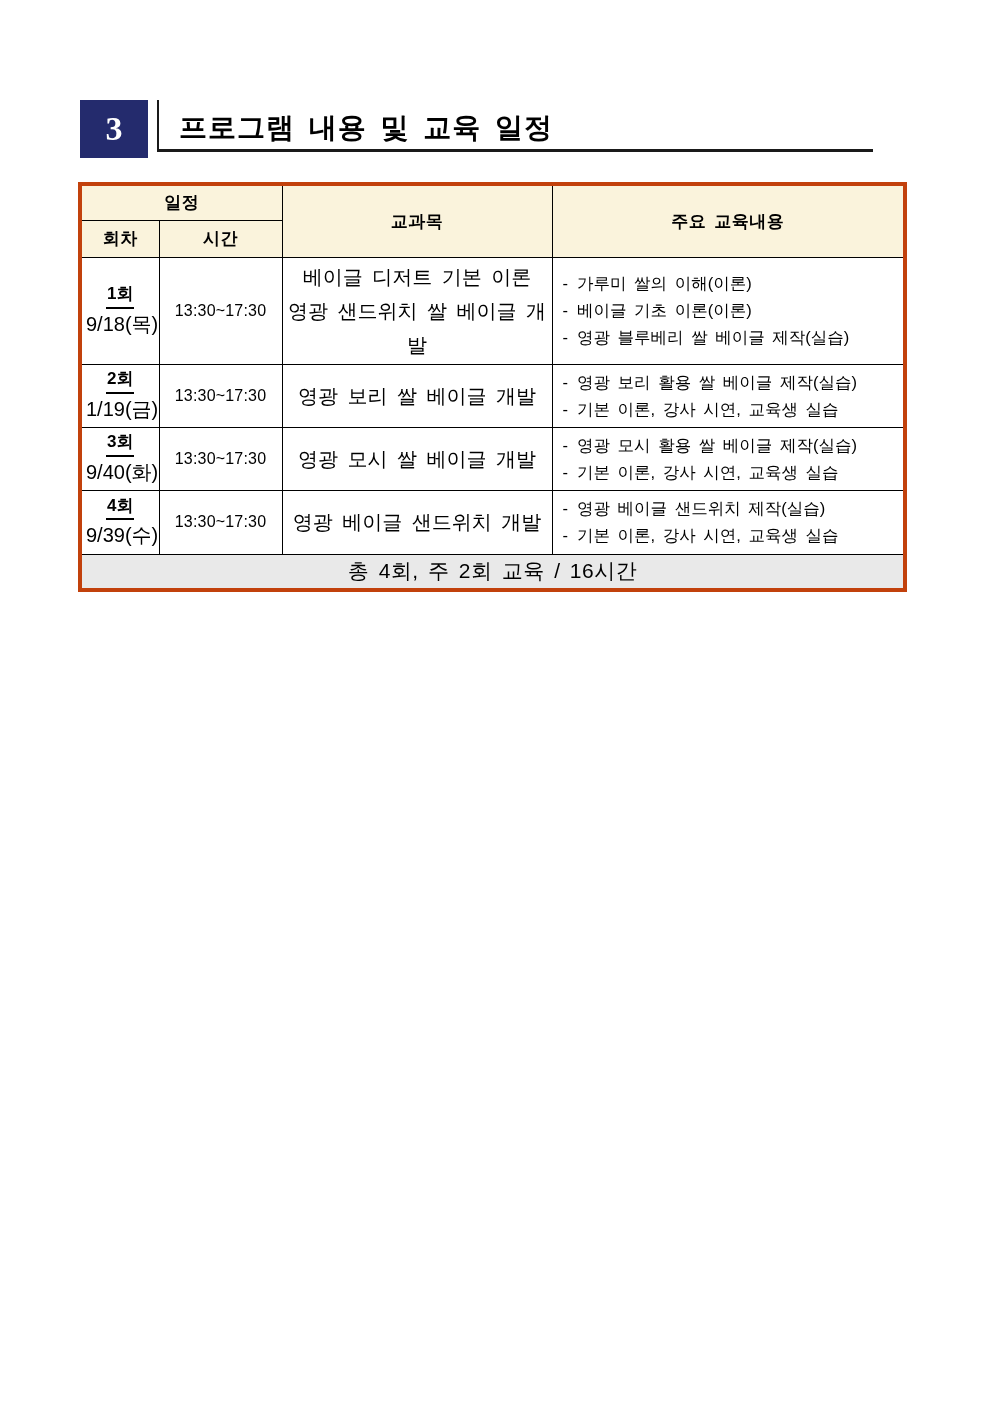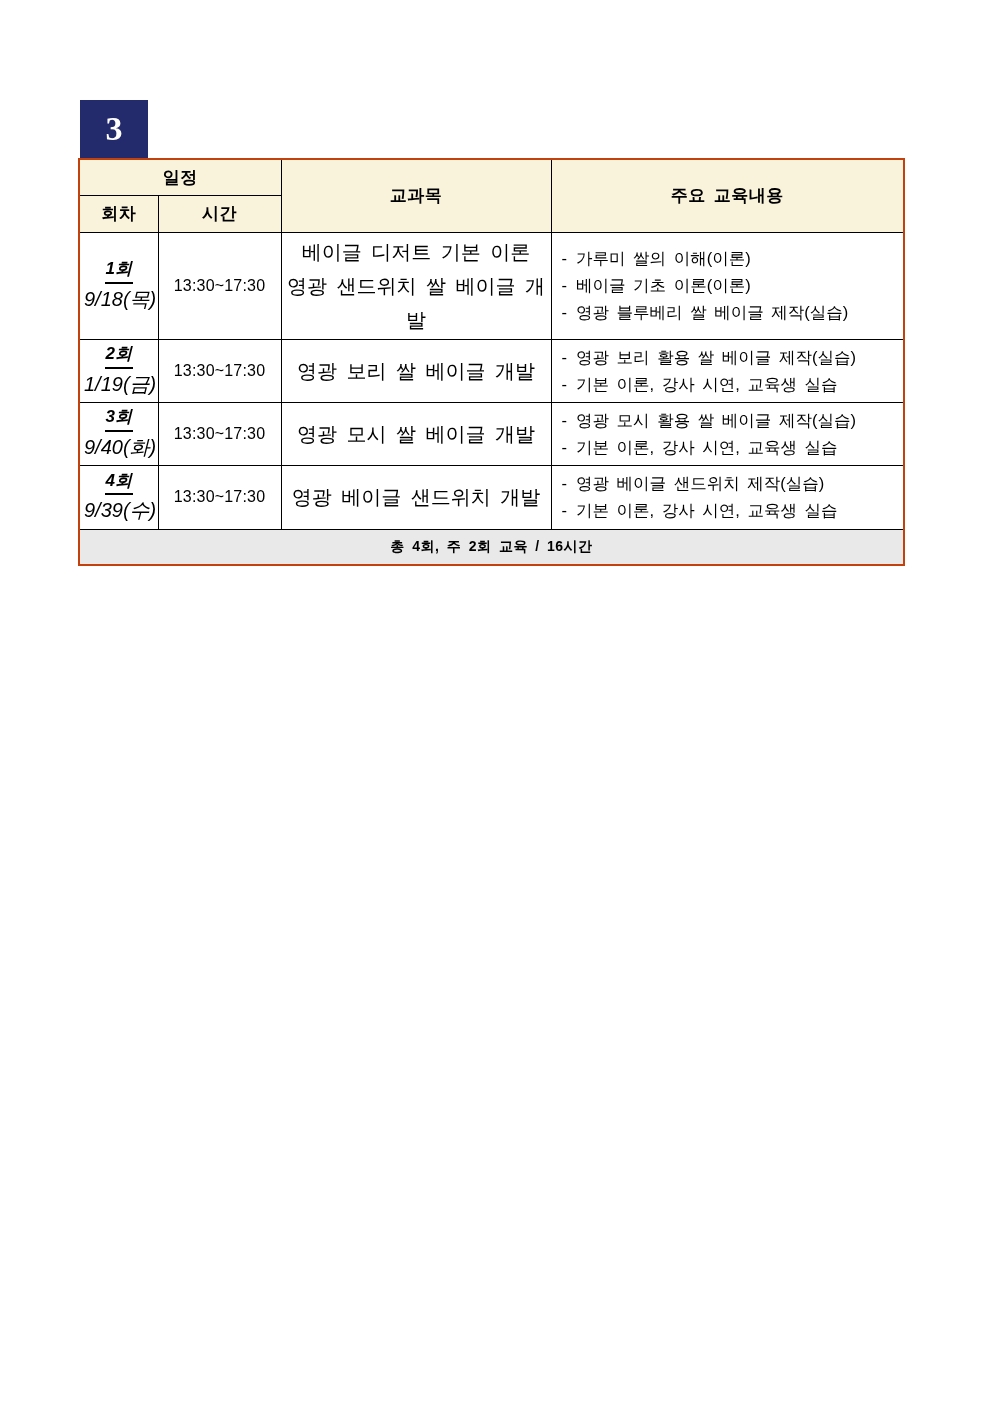--- a/index.html
+++ b/index.html
@@ -37,80 +37,84 @@
     border-bottom:3px solid #1a1a1a;
     padding:9px 0 0 20px;
   }
   .title {
     font-size:28px; font-weight:bold;
     letter-spacing:1px; word-spacing:5px;
     white-space:nowrap;
   }
   
   table.schedule-table {
+    margin-top:24px;
     width:825px;
     border-collapse:collapse;
-    border:2px solid #c2410c;
+    border:4px solid #c2410c;
     table-layout:fixed;
   }
   .schedule-table th, .schedule-table td {
     border:1px solid #000;
     text-align:center;
     vertical-align:middle;
   }
   .hdr {
     background:#faf3dc;
     font-size:17px; font-weight:bold;
     letter-spacing:0.5px; word-spacing:3px;
   }
   tr.hrow1 th { height:36px; }
   tr.hrow2 th { height:37px; }
   tr.r1 td { height:80px; }
   tr.r2 td { height:63px; }
   tr.r3 td { height:63px; }
   tr.r4 td { height:64px; }
-  .session-cell { line-height:1.35; padding:2px 4px;font-style:italic; }
+  .session-cell { line-height:1.35; padding:2px 4px; }
   .session {
     display:inline-block;
     font-size:17px; font-weight:bold;
     border-bottom:2px solid #000;
     padding:0 1px 1px 1px;
   }
   .date { font-size:20px; margin-top:2px; }
   .time-cell { font-size:16px; letter-spacing:0.2px; }
   .subject-cell { font-size:20px; line-height:1.7; word-spacing:4px; padding:2px 2px; }
   .contents-cell {
     text-align:left;
     padding:4px 4px 4px 8px;
     font-size:16.5px; line-height:1.62; word-spacing:3px;
   }
   .bullet-line { display:flex; align-items:baseline; }
   .bullet { flex:0 0 auto; margin-right:9px; padding-left:2px; }
   .footer-cell {
     height:36px;
     background:#e9e9e9;
-    font-size:14px; font-weight:bold;
+    font-size:21px; font-weight:normal;
     letter-spacing:0.5px; word-spacing:3px;
   }
   
   .note {
     margin:25px 0 0 -12px;
     font-size:20px;
     letter-spacing:0.5px; word-spacing:7px;
     white-space:nowrap;
   }
 </style>
 </head>
 <body>
 
 <div class="page">
 
   <div class="section-header">
     <div class="num-box">
       <span>3</span>
+    </div>
+    <div class="title-area">
+      <div class="title">프로그램 내용 및 교육 일정</div>
     </div>
   </div>
 
   <table class="schedule-table">
     <colgroup>
       <col style="width:79px">
       <col style="width:123px">
       <col style="width:270px">
       <col style="width:353px">
     </colgroup>

